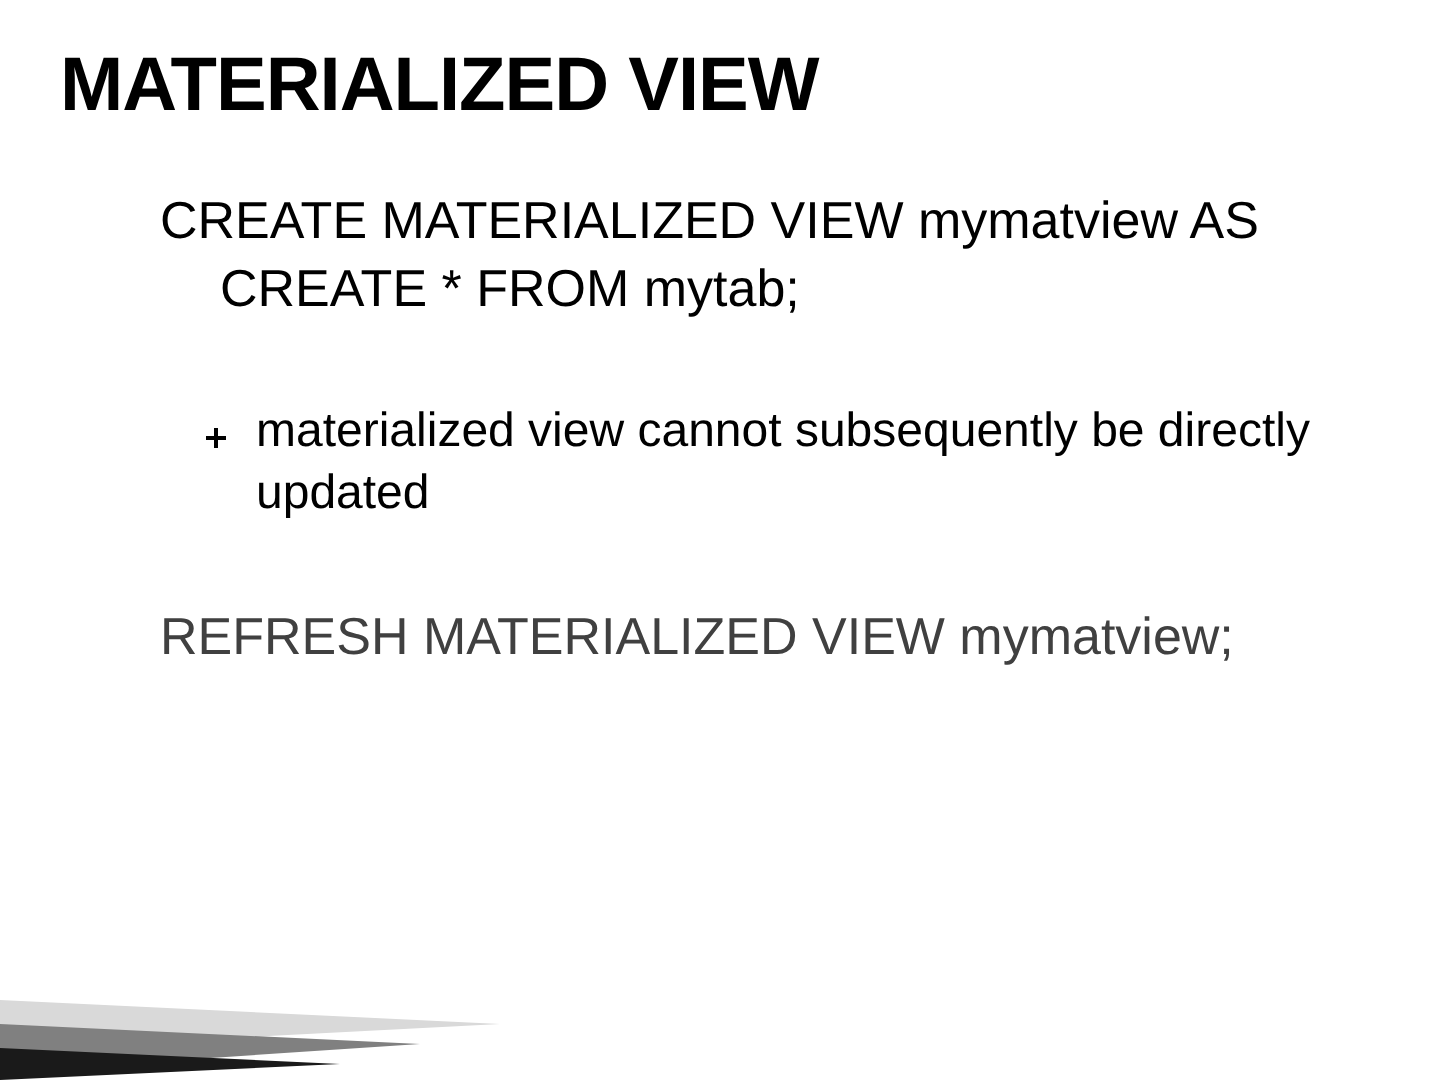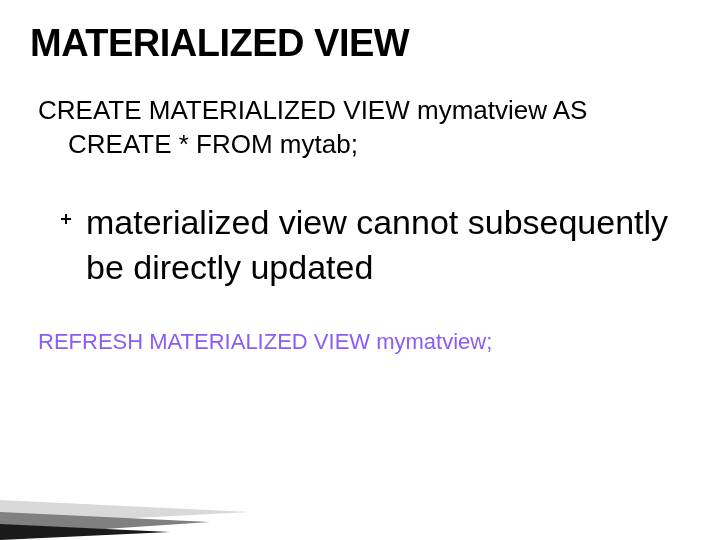--- a/index.html
+++ b/index.html
@@ -18,20 +18,21 @@
     .title {
       font-size: 38px;
       font-weight: 700;
       color: #000;
       letter-spacing: -0.5px;
       margin-bottom: 28px;
       font-family: "Lucida Sans", "Lucida Sans Unicode", "Trebuchet MS", sans-serif;
     }
     .body {
       padding-left: 8px;
+      margin-left: 42px;
     }
     .codeblock {
       font-size: 26px;
       color: #000;
       line-height: 1.32;
       margin-bottom: 38px;
       padding-left: 0;
     }
     .codeblock .line2 {
       padding-left: 30px;
@@ -45,27 +46,27 @@
     .bullet-icon {
       flex: 0 0 auto;
       width: 14px;
       margin-right: 12px;
       margin-top: 13px;
       color: #000;
       font-size: 14px;
       line-height: 1;
     }
     .bullet-text {
-      font-size: 34px;
+      font-size: 24px;
       color: #000;
       line-height: 1.32;
     }
     .codeblock2 {
-      font-size: 22px;
-      color: #8b5cf6;
+      font-size: 26px;
+      color: #404040;
       line-height: 1.32;
       padding-left: 0;
     }
     
     .wedge {
       position: absolute;
       left: 0;
       bottom: 0;
       pointer-events: none;
     }

